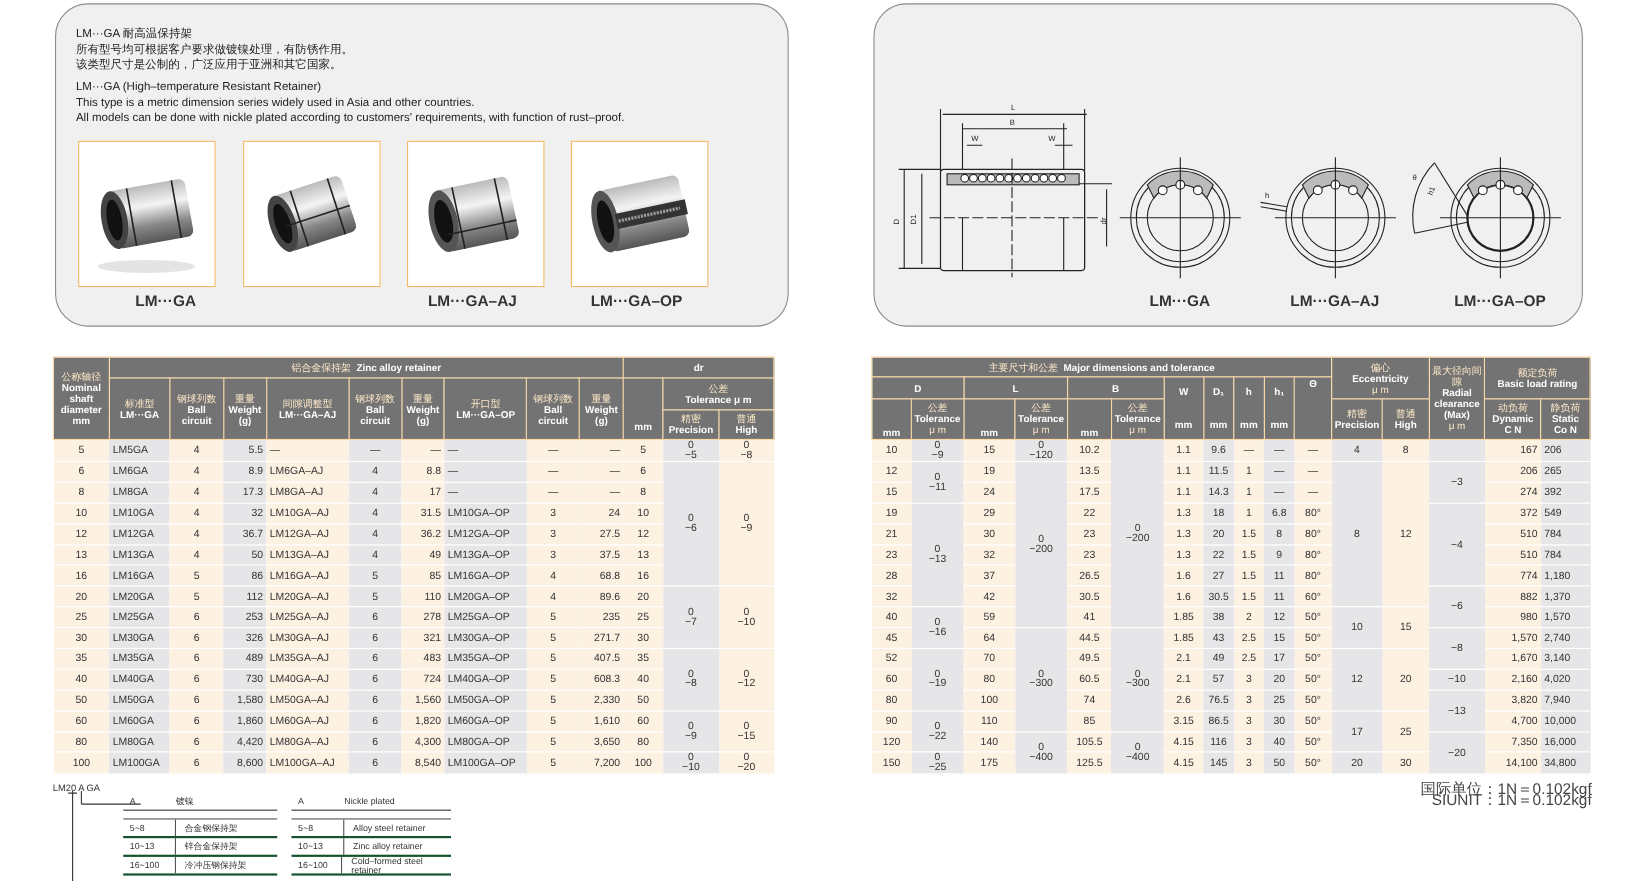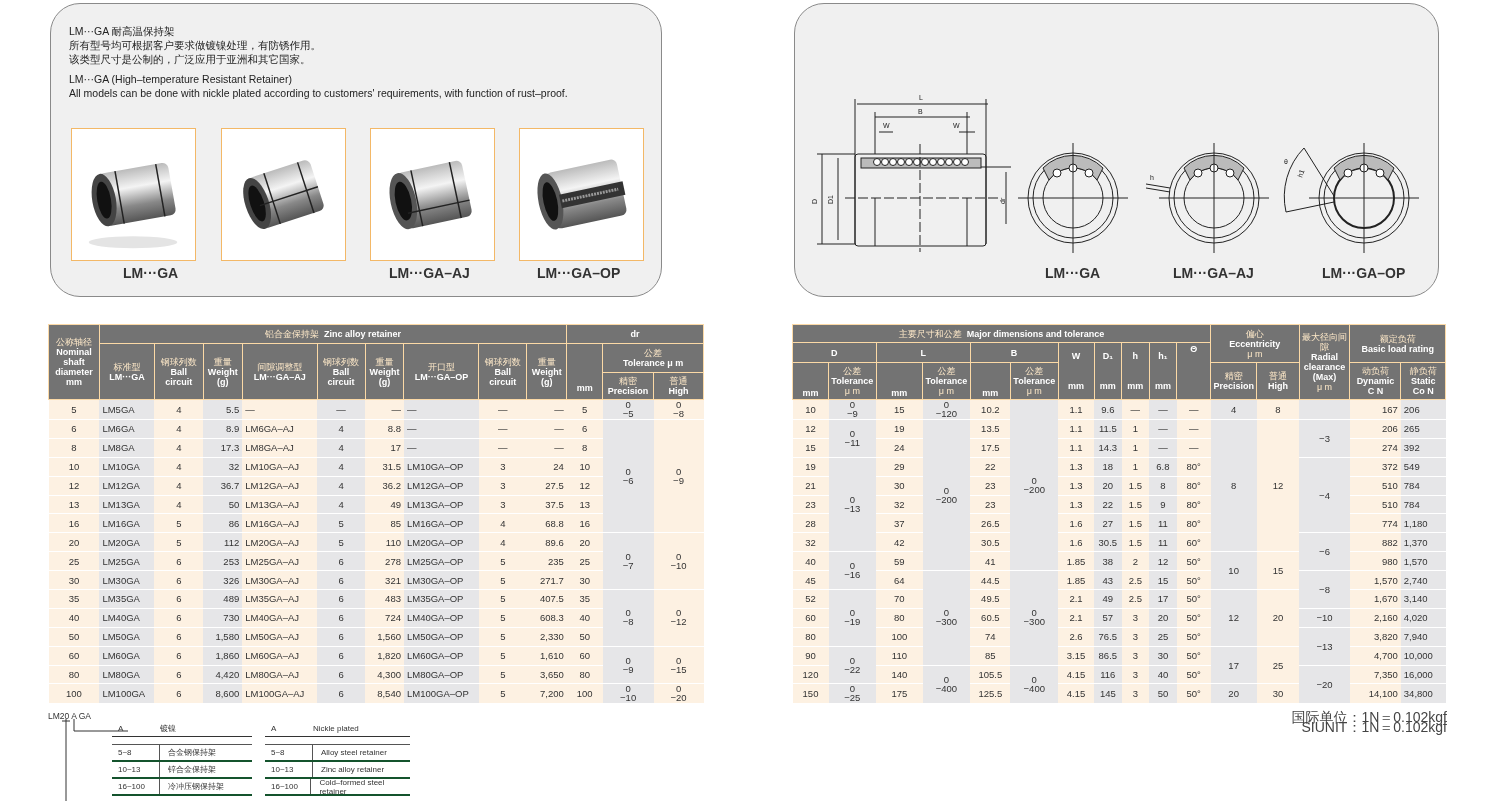--- a/index.html
+++ b/index.html
@@ -1,18 +1,18 @@
 <!DOCTYPE html>
 <html><head>
 <meta charset="utf-8">
 <style>
   * { box-sizing: border-box; margin: 0; padding: 0; }
   body { width: 1487px; height: 801px; background: #ffffff; font-family: "Liberation Sans", sans-serif; color: #2a2a2a; position: relative; overflow: hidden; }
   .panel { position: absolute; background: #f0f0f0; border: 1.5px solid #8a8a8a; border-radius: 30px; }
-  #intro-panel { left: 50px; top: 3px; width: 612px; height: 294px; }
+  #intro-panel { left: 50px; top: 3px; width: 667px; height: 294px; }
   #drawing-panel { left: 794px; top: 3px; width: 645px; height: 294px; }
   .intro-text { position: absolute; left: 18px; top: 20px; font-size: 10.5px; line-height: 14px; color: #222; }
   .intro-text .gap { height: 6px; }
   .photo { position: absolute; top: 124px; width: 125px; height: 133px; background: #fff; border: 1.5px solid #f3b867; }
   .photo svg { width: 100%; height: 100%; }
   .caption { position: absolute; font-weight: bold; font-size: 14px; color: #333; top: 261px; }
   .dcaption { position: absolute; font-weight: bold; font-size: 14px; color: #333; top: 261px; }
   table { border-collapse: collapse; position: absolute; font-size: 9.5px; }
   th { background: #737373; color: #fff; font-weight: bold; font-size: 9px; border: 1px solid #fbd9a6; text-align: center; vertical-align: middle; line-height: 10px; padding: 1px; }
   th .cn { font-weight: normal; display: block; color: #fde8c8; }
@@ -34,20 +34,21 @@
 </head>
 <body>
 
 <div class="panel" id="intro-panel">
   <div class="intro-text">
     <div>LM···GA 耐高温保持架</div>
     <div>所有型号均可根据客户要求做镀镍处理，有防锈作用。</div>
     <div>该类型尺寸是公制的，广泛应用于亚洲和其它国家。</div>
     <div class="gap"></div>
     <div>LM···GA (High–temperature Resistant Retainer)</div>
+    <div>This type is a metric dimension series widely used in Asia and other countries.</div>
     <div>All models can be done with nickle plated according to customers' requirements, with function of rust–proof.</div>
   </div>
   <div class="photo" style="left:20px">
     <svg viewBox="0 0 125 133">
         <defs>
           <linearGradient id="met" x1="0" y1="0" x2="0" y2="1">
             <stop offset="0" stop-color="#bbb"></stop>
             <stop offset=".35" stop-color="#f4f4f4"></stop>
             <stop offset=".7" stop-color="#888"></stop>
             <stop offset="1" stop-color="#555"></stop>

